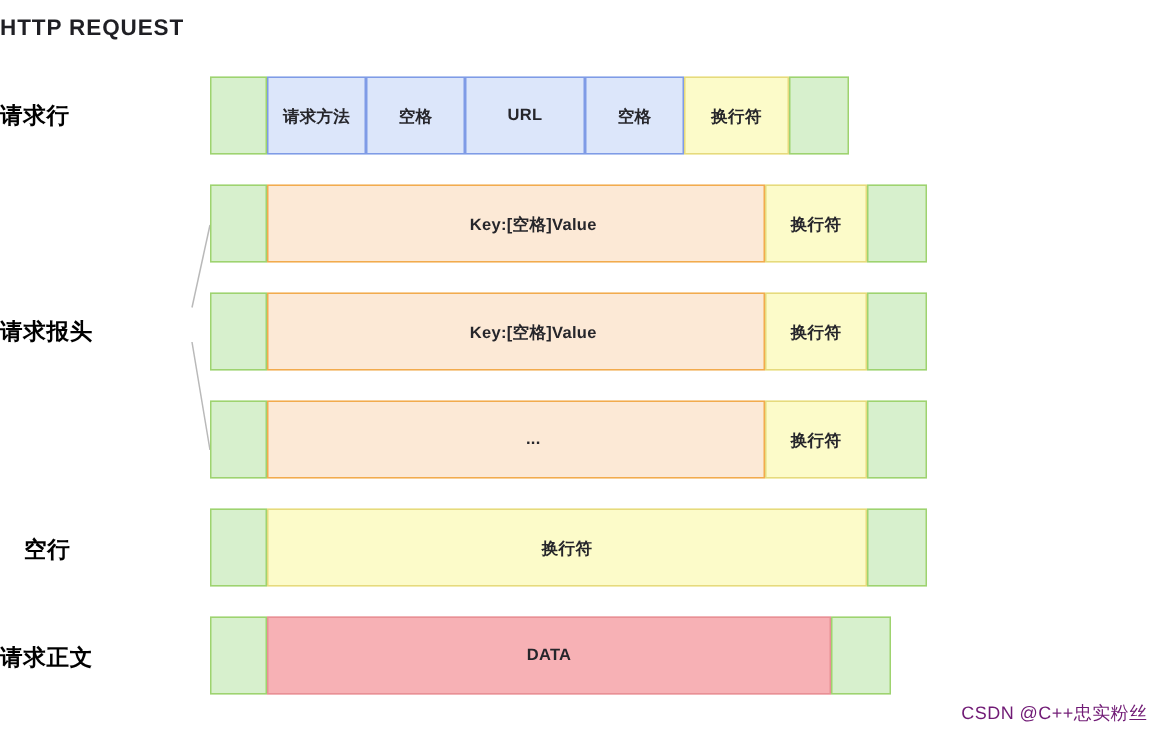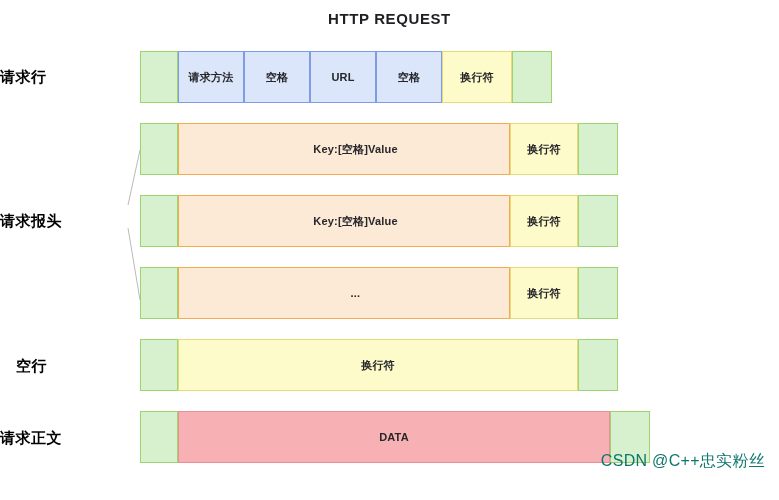--- a/index.html
+++ b/index.html
@@ -8,21 +8,20 @@
     background:#ffffff;
     font-family:"Liberation Sans","DejaVu Sans",sans-serif;
     position:relative;
     overflow:hidden;
   }
   #stage{position:absolute;left:0;top:0;width:779px;height:500px;}
 
   .title{
     position:absolute;
     left:0;top:10px;width:779px;
-    text-align:center;
     font-size:15px;
     font-weight:bold;
     letter-spacing:.6px;
     color:#1f1f24;
   }
 
   .rowlabel{
     position:absolute;
     font-size:15px;
     font-weight:bold;
@@ -54,23 +53,23 @@
   .c-blue {background:#dce6fa;border:1px solid #7f9be6;}
   .c-orange{background:#fce9d6;border:1px solid #f2ab4d;padding-left:23px;}
   .c-yellow{background:#fcfbc9;border:1px solid #e6da7d;}
   .c-pink {background:#f7b1b5;border:1px solid #e89095;}
 
   .connector{position:absolute;overflow:visible;}
   .connector line{stroke:#b9b9b9;stroke-width:1;}
 
   .watermark{
     position:absolute;
-    right:14px;bottom:28px;
-    font-size:16px;
-    color:#0f766e;
+    right:14px;bottom:16px;
+    font-size:12px;
+    color:#701a75;
     white-space:nowrap;
     letter-spacing:.3px;
   }
 </style>
 </head>
 <body>
 
 <div id="stage">
 
   <div class="title">HTTP REQUEST</div>
@@ -85,21 +84,21 @@
 
   <svg class="connector" style="left:0;top:0;width:779px;height:500px;">
     <line x1="128" y1="205" x2="140" y2="150"></line>
     <line x1="128" y1="228" x2="140" y2="300"></line>
   </svg>
 
   <div class="strip" style="left:140px;top:51px;">
     <div class="cell c-green" style="width:38px;"></div>
     <div class="cell c-blue" style="width:66px;">请求方法</div>
     <div class="cell c-blue" style="width:66px;">空格</div>
-    <div class="cell c-blue" style="width:66px;">URL</div>
+    <div class="cell c-blue" style="width:80px;">URL</div>
     <div class="cell c-blue" style="width:66px;">空格</div>
     <div class="cell c-yellow" style="width:70px;">换行符</div>
     <div class="cell c-green" style="width:40px;"></div>
   </div>
 
   <div class="strip" style="left:140px;top:123px;">
     <div class="cell c-green" style="width:38px;"></div>
     <div class="cell c-orange" style="width:332px;">Key:[空格]Value</div>
     <div class="cell c-yellow" style="width:68px;">换行符</div>
     <div class="cell c-green" style="width:40px;"></div>
@@ -120,19 +119,19 @@
   </div>
 
   <div class="strip" style="left:140px;top:339px;">
     <div class="cell c-green" style="width:38px;"></div>
     <div class="cell c-yellow" style="width:400px;">换行符</div>
     <div class="cell c-green" style="width:40px;"></div>
   </div>
 
   <div class="strip" style="left:140px;top:411px;">
     <div class="cell c-green" style="width:38px;"></div>
-    <div class="cell c-pink" style="width:432px;">DATA</div>
+    <div class="cell c-pink" style="width:376px;">DATA</div>
     <div class="cell c-green" style="width:40px;"></div>
   </div>
 
   <div class="watermark">CSDN @C++忠实粉丝</div>
 
 </div>
 
 </body></html>

